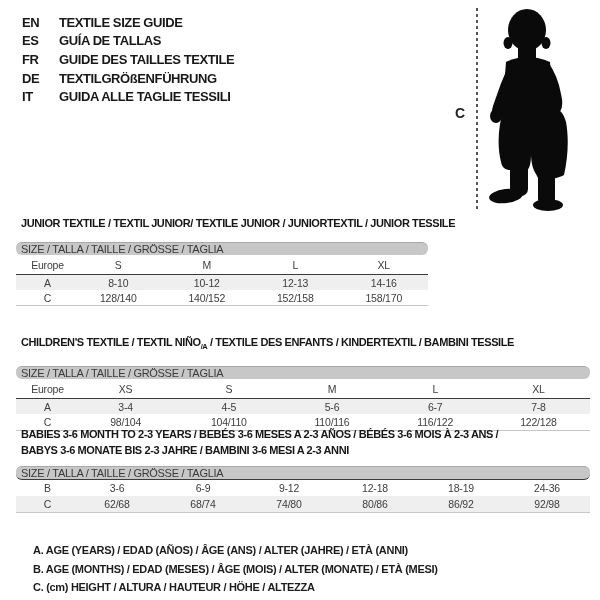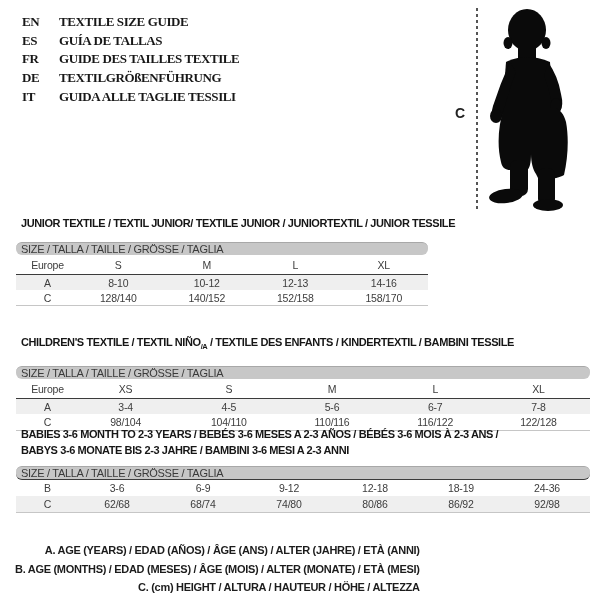--- a/index.html
+++ b/index.html
@@ -1,21 +1,21 @@
 <!DOCTYPE html>
 <html><head>
 <meta charset="utf-8">
 <style>
   html,body{margin:0;padding:0;background:#fff;}
   #page{position:relative;width:600px;height:600px;background:#ffffff;overflow:hidden;
         font-family:"Liberation Sans","DejaVu Sans",sans-serif;color:#3d3d3d;}
 
   
   .lang-block{position:absolute;left:22px;top:13px;}
-  .lang-row{display:flex;height:18.6px;align-items:center;font-family:Liberation Serif, serif;}
+  .lang-row{display:flex;height:18.6px;align-items:center;}
   .lang-code{width:37px;font-size:13px;font-weight:bold;color:#181818;letter-spacing:-0.4px;}
   .lang-label{font-size:13px;font-weight:bold;color:#181818;letter-spacing:-0.4px;white-space:nowrap;}
 
   
   .figure{position:absolute;left:0;top:0;width:600px;height:215px;}
   .dotted-line{position:absolute;left:476px;top:8px;width:2px;height:201px;
       background:repeating-linear-gradient(to bottom,#555 0 3px,transparent 3px 6px);}
   .height-label{position:absolute;left:455px;top:105px;font-size:14px;font-weight:bold;color:#222;}
   .silhouette{position:absolute;left:482px;top:4px;}
 
@@ -36,21 +36,21 @@
   .row .lbl{width:58px;padding-left:5px;box-sizing:border-box;text-align:center;}
   .row .cell{flex:1;text-align:center;}
   .row.head{height:19px;border-bottom:1px solid #3b3b3b;}
   .row.h15{height:15px;}
   .row.h16{height:16px;}
   .row.alt{background:#efefef;}
   .row.last{border-bottom:1px solid #c6c6c6;}
   .t3 .bar{border-bottom:1px solid #3b3b3b;height:14px;}
 
   
-  .footnotes{position:absolute;left:15px;top:541px;text-align:right;}
+  .footnotes{position:absolute;left:33px;top:541px;}
   .footnote{font-size:11px;font-weight:bold;color:#1c1c1c;line-height:18.5px;letter-spacing:-0.3px;white-space:nowrap;}
 </style>
 </head>
 <body>
 
 <div id="page">
 
   <div class="lang-block">
     <div class="lang-row">
       <span class="lang-code">EN</span>

